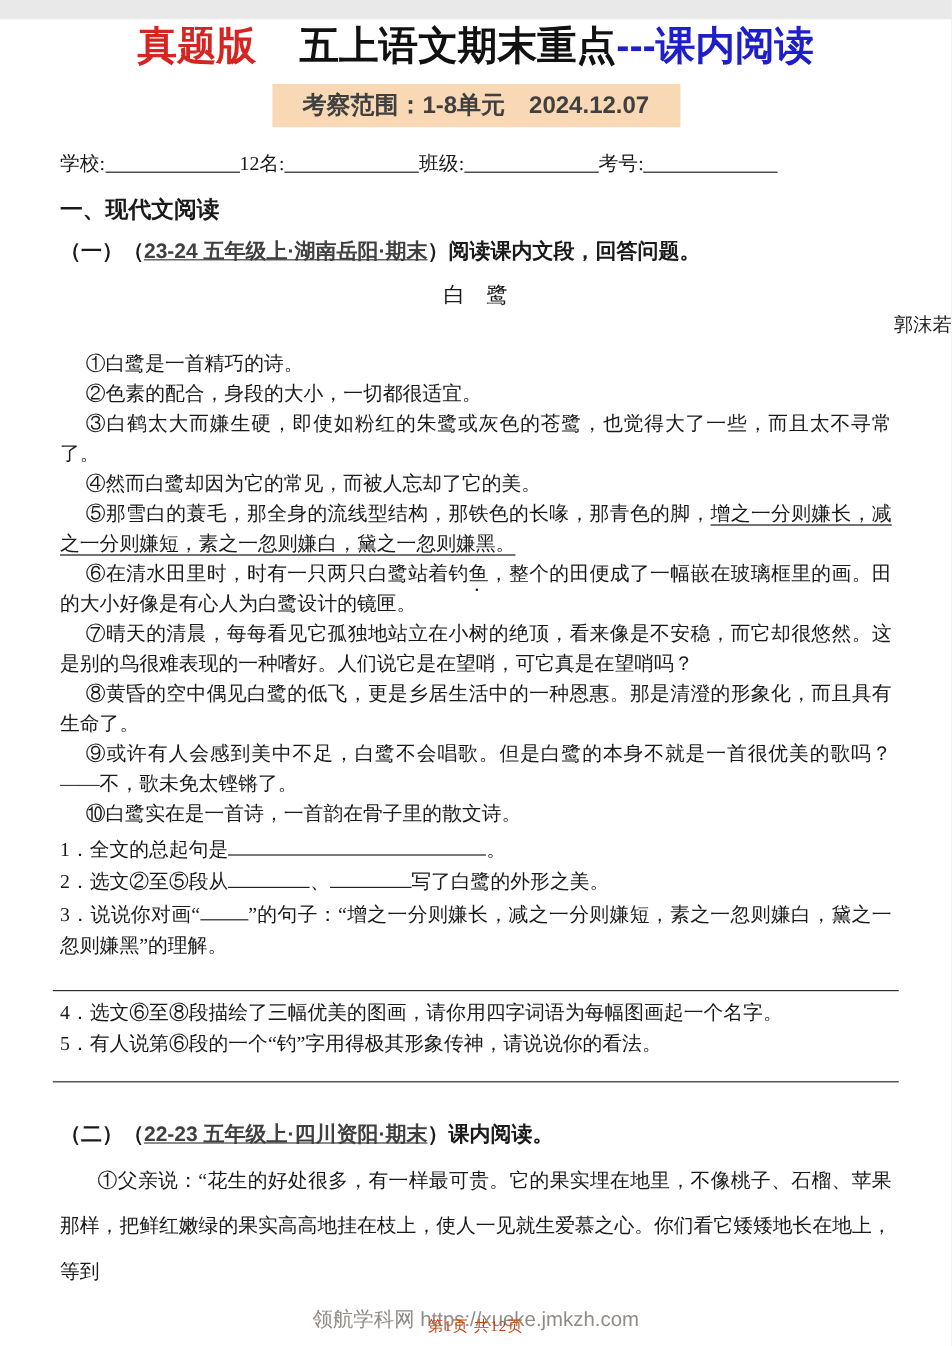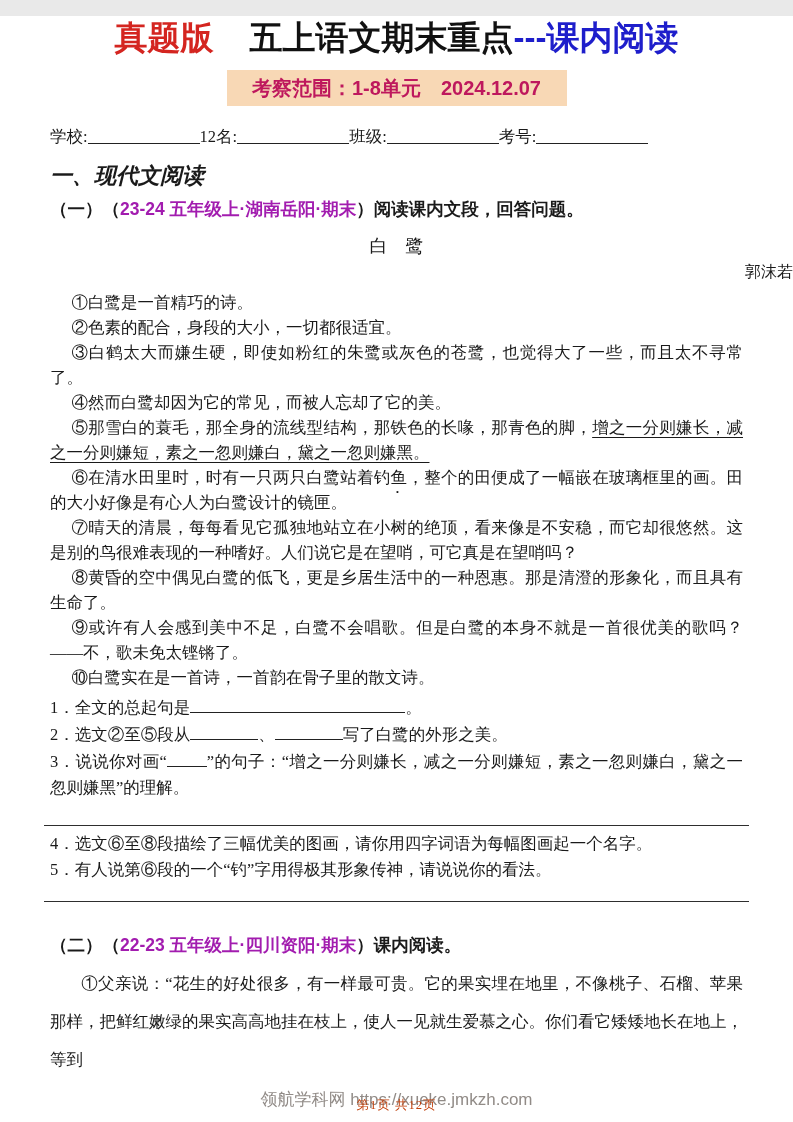--- a/index.html
+++ b/index.html
@@ -12,45 +12,44 @@
   
   .title-line{
     text-align:center;font-family:"Liberation Sans","DejaVu Sans",sans-serif;
     font-weight:bold;font-size:33px;line-height:44px;white-space:nowrap;
   }
   .title-badge{color:#d42520;margin-right:36px;}
   .title-main{color:#111111;}
   .title-sub{color:#1e1ecb;}
   .banner{
     width:340px;height:36px;margin:10px auto 0;background:#f8d8b5;
-    color:#be185d;text-align:center;line-height:36px;font-size:20px;
+    color:#404040;text-align:center;line-height:36px;font-size:20px;
     font-family:"Liberation Sans","DejaVu Sans",sans-serif;font-weight:600;
   }
   .info-line{
     margin:20px 50px 0;font-size:16.5px;display:flex;align-items:flex-end;
     white-space:nowrap;
   }
   .info-field{display:flex;align-items:flex-start;}
   .info-label{flex:none;}
   .blank{
     display:inline-block;height:1.05em;border-bottom:1.3px solid #222222;
     vertical-align:baseline;
   }
   .info-blank{width:112px;}
   
   .sec-heading{
-    margin:16px 50px 0;font-size:22px;font-weight:bold;line-height:24px;
+    margin:16px 50px 0;font-size:19px;font-weight:bold;line-height:24px;
     font-family:"Liberation Sans","DejaVu Sans",sans-serif;
-    font-style:italic;
   }
   .part-head{
     margin:9px 50px 0;font-size:17.5px;font-weight:bold;line-height:24px;
     font-family:"Liberation Sans","DejaVu Sans",sans-serif;
   }
-  .red{color:#a21caf;}
+  .red{color:#404040;text-decoration:underline;}
   
   .essay-title{margin-top:13px;text-align:center;font-size:18px;line-height:24px;}
   .essay-author{margin-top:3px;text-align:right;font-size:16px;line-height:22px;}
   .passage{margin:7px 50px 0;}
   .para{font-size:16.5px;line-height:25px;text-indent:1.3em;text-align:justify;}
   .ul{text-decoration:underline;text-underline-offset:4px;}
   .emph{position:relative;}
   .emph::after{
     content:"·";position:absolute;left:0;right:0;bottom:-0.85em;
     text-align:center;font-weight:bold;font-size:0.8em;line-height:1;

